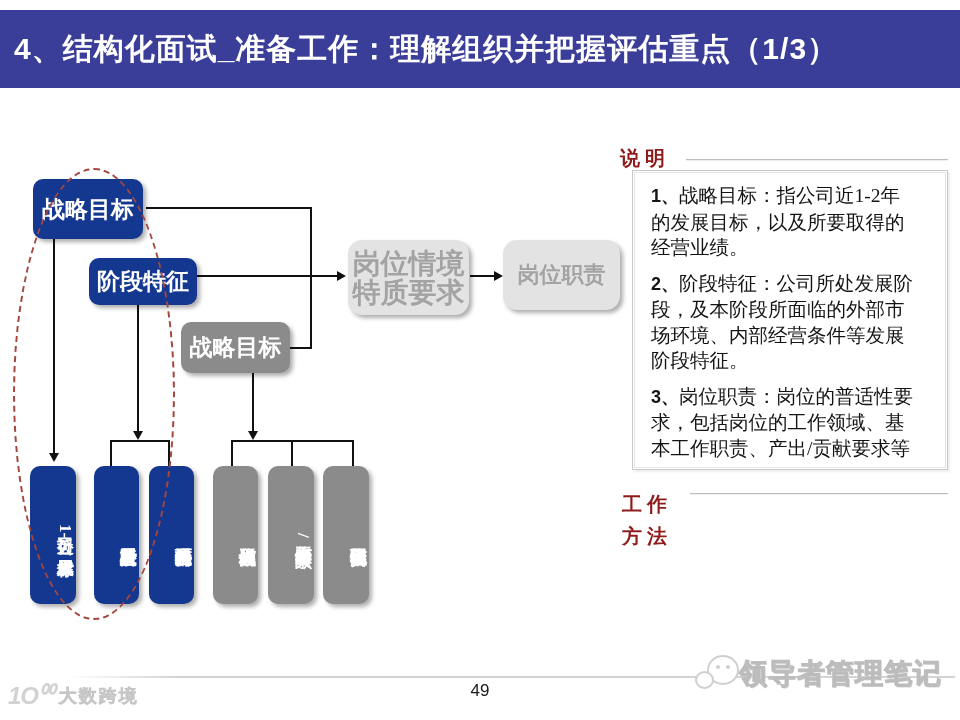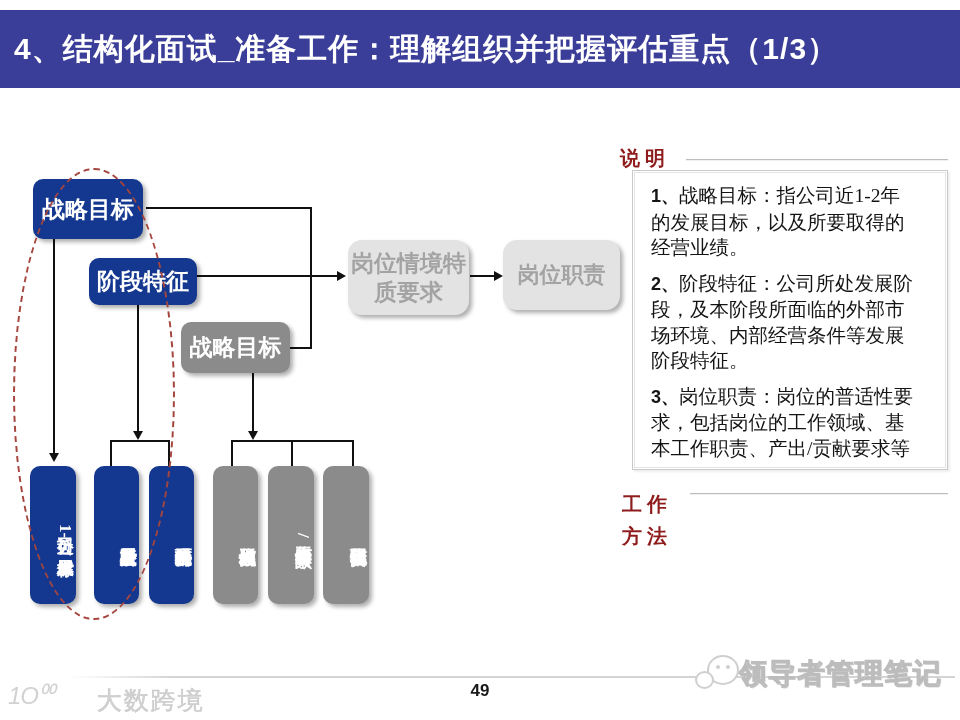--- a/index.html
+++ b/index.html
@@ -16,21 +16,21 @@
 
   
   .fbox{position:absolute;border-radius:10px;display:flex;align-items:center;justify-content:center;
     font-weight:bold;box-shadow:3px 3px 4px rgba(0,0,0,0.32);text-align:center;z-index:2;}
   .blue{background:#14388f;color:#ffffff;}
   .gray{background:#8b8b8b;color:#ffffff;}
   .light{background:#e3e3e3;color:#a3a3a3;border-radius:14px;}
   .b-strategic{left:33px;top:179px;width:110px;height:60px;font-size:23px;}
   .b-stage{left:89px;top:258px;width:108px;height:47px;font-size:23px;}
   .b-duty{left:181px;top:322px;width:109px;height:51px;font-size:23px;}
-  .b-situ{left:348px;top:240px;width:121px;height:75px;font-size:23px;line-height:29px;}
+  .b-situ{left:348px;top:240px;width:121px;height:75px;font-size:28px;line-height:29px;}
   .b-assess{left:503px;top:240px;width:117px;height:70px;font-size:22px;}
 
   
   .vbox{position:absolute;top:466px;height:138px;border-radius:10px;z-index:2;
     writing-mode:vertical-rl;text-orientation:mixed;
     font-size:17px;font-weight:bold;line-height:21px;text-align:center;
     padding:7px 0;box-sizing:border-box;box-shadow:3px 3px 4px rgba(0,0,0,0.32);}
   .v1{left:30px;width:46px;}  .v2{left:94px;width:45px;}  .v3{left:149px;width:45px;}
   .v4{left:213px;width:45px;} .v5{left:268px;width:46px;} .v6{left:323px;width:46px;}
 
@@ -57,26 +57,26 @@
   .met-box{left:632px;top:496px;width:316px;height:210px;padding:28px 34px 0 18px;}
   .p-item{font-size:19.5px;line-height:25.5px;color:#141414;margin-bottom:10px;}
   .met-box .p-item{margin-bottom:12px;}
   .p-item b{font-family:"Liberation Sans", sans-serif;font-size:18px;}
   .p-ellipsis{font-size:19.5px;color:#141414;letter-spacing:2px;}
 
   
   .footer-hr{position:absolute;left:70px;top:676px;width:885px;height:2px;
     background:linear-gradient(to right, #ffffff, #d4d4d4 12%, #d4d4d4);z-index:4;}
   .page-num{position:absolute;left:0;top:681px;width:960px;text-align:center;
-    font-size:17px;font-weight:bold;color:#1a1a1a;z-index:4;
+    font-size:17px;font-weight:normal;color:#1a1a1a;z-index:4;
     font-family:"Liberation Sans", sans-serif;}
-  .wm-left{position:absolute;left:8px;top:678px;color:#d2d2d2;font-weight:normal;z-index:4;
+  .wm-left{position:absolute;left:8px;top:678px;color:#d2d2d2;font-weight:bold;z-index:4;
     font-family:"Liberation Sans", sans-serif;display:flex;align-items:flex-start;}
   .wm-left .wm-logo{font-size:24px;font-style:italic;letter-spacing:-1px;margin-right:6px;}
-  .wm-left .wm-text{font-size:25px;letter-spacing:2px;margin-top:6px;margin-left:38px;
+  .wm-left .wm-text{font-size:18px;letter-spacing:2px;margin-top:6px;
     -webkit-text-stroke:0.5px #c6c6c6;}
   .wm-right{position:absolute;left:695px;top:653px;z-index:5;display:flex;align-items:center;}
   .bubble{position:relative;width:44px;height:42px;flex:0 0 auto;}
   .bubble .big{position:absolute;right:0;top:2px;width:28px;height:26px;border-radius:50%;
     border:2px solid #cfcfcf;background:#ffffff;}
   .bubble .eye{position:absolute;width:4px;height:4px;border-radius:50%;background:#cfcfcf;top:12px;}
   .bubble .e1{right:9px;} .bubble .e2{right:19px;}
   .bubble .small{position:absolute;left:0;top:18px;width:15px;height:14px;border-radius:50%;
     border:2px solid #cfcfcf;background:#ffffff;}
   .wm-right .wm-text{font-size:28px;font-weight:bold;color:#ededed;letter-spacing:1px;

